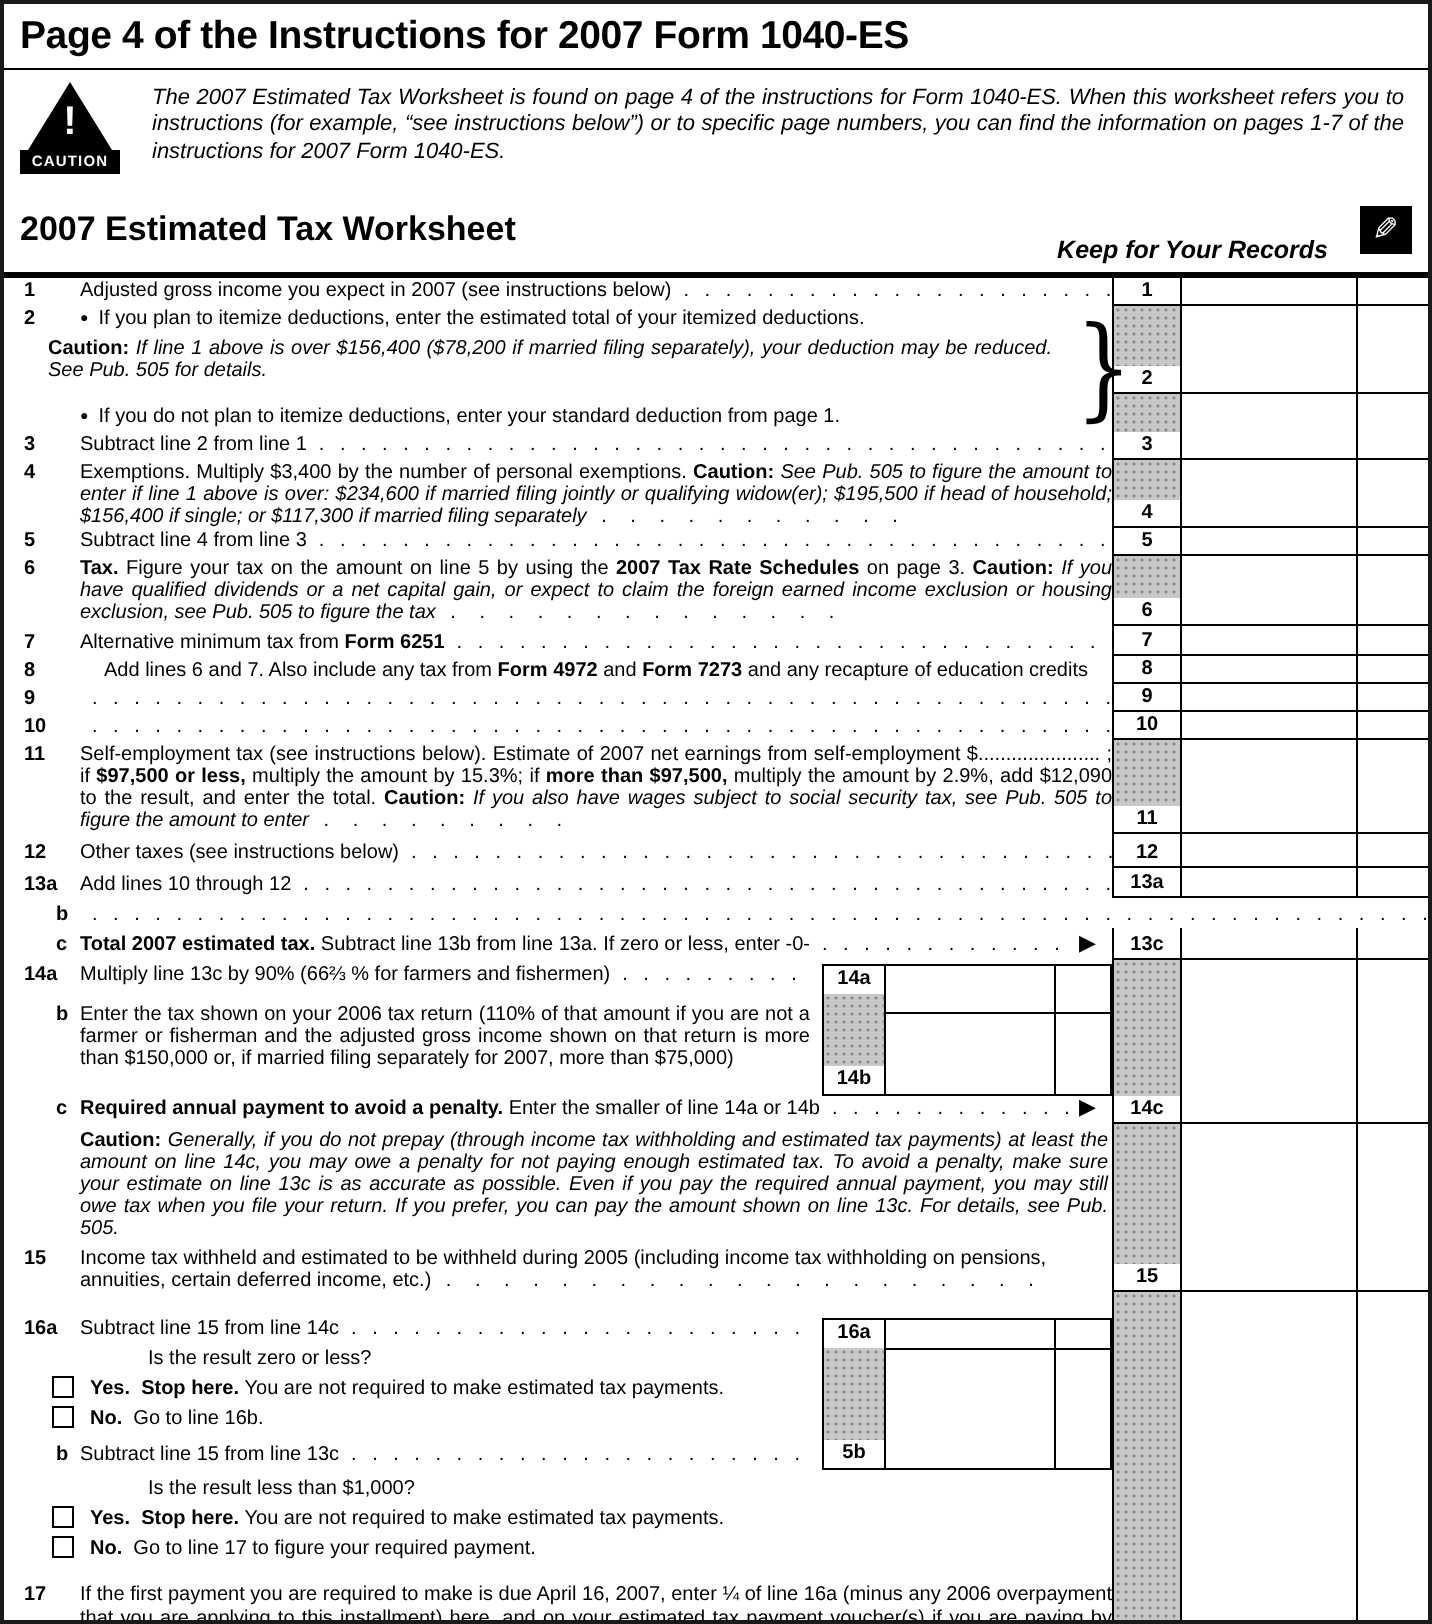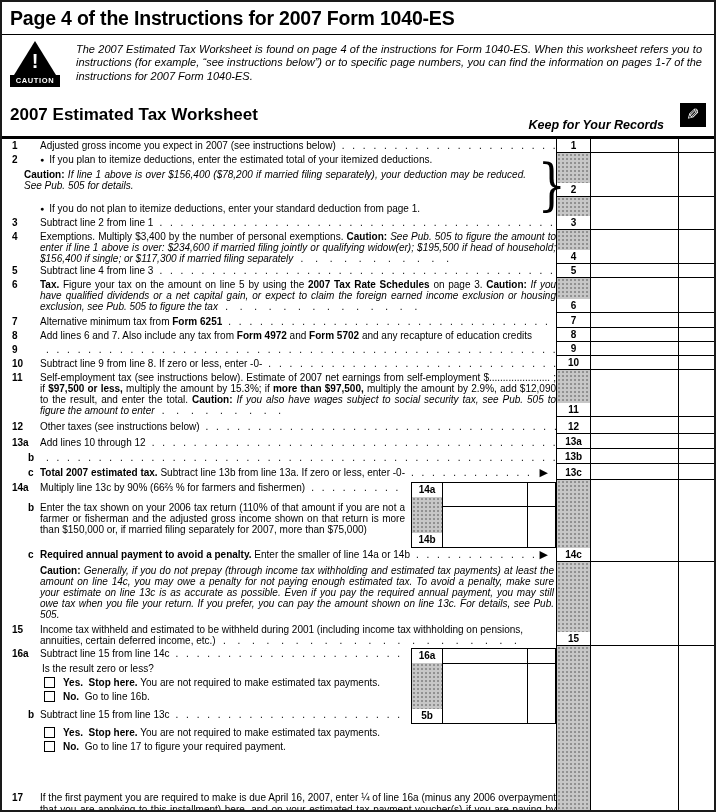--- a/index.html
+++ b/index.html
@@ -33,31 +33,31 @@
   .nc { width: 34px; flex: none; border-right: 1.5px solid #000; display: flex; flex-direction: column; justify-content: flex-end; }
   .ac { width: 88px; flex: none; border-right: 1.5px solid #000; background: #fff; }
   .cc { flex: 1; background: #fff; }
   .rule > .ans > .nc, .rule > .ans > .ac, .rule > .ans > .cc { border-bottom: 1.5px solid #000; }
   .lbl { height: 13px; line-height: 13px; text-align: center; font-weight: 700; background: #fff; font-size: 10px; }
   .gray { background-color: #c7c7c7; background-image: radial-gradient(#8f8f8f 0.7px, rgba(0,0,0,0) 0.9px); background-size: 4px 4px; }
   .fill { flex: 1; }
   .ln { width: 32px; flex: none; font-weight: 700; padding-left: 4px; }
   .ln.sub { padding-left: 20px; }
   .tl { display: flex; min-width: 0; }
-  .ct { flex: 1; min-width: 0; }
+  .ct { flex: 1; min-width: 0; justify-content: center; }
   .col { display: flex; flex-direction: column; }
   .parag { flex: 1; min-width: 0; }
   .just { text-align: justify; }
   .leader { flex: 1; min-width: 10px; overflow: hidden; white-space: nowrap; letter-spacing: 2.5px; padding-left: 6px; }
   .sd { letter-spacing: 4.5px; white-space: nowrap; }
   .sb { font-weight: 700; } .si { font-style: italic; }
   .bullet { font-size: 7px; vertical-align: 1px; padding-right: 5px; }
   .cb { display: inline-block; width: 11px; height: 11px; border: 1.3px solid #000; margin-right: 8px; vertical-align: -2px; background: #fff; }
-  .cbl { margin-left: 36px; margin-top: 3px; }
-  .qline { margin-top: 4px; padding-left: 34px; }
+  .cbl { margin-left: 18px; margin-top: 3px; }
+  .qline { margin-left: 32px; margin-top: 4px; padding-left: 34px; }
   .arrow { flex: none; margin-left: 4px; margin-right: 8px; font-size: 11px; line-height: 11px; }
   .brace { position: absolute; left: 532px; top: 15px; font-size: 56px; line-height: 62px;
            font-family: "DejaVu Serif", serif; transform: scaleX(0.8); transform-origin: center; }
   .itbl { width: 145px; flex: none; border: 1.6px solid #000; display: flex; background: #fff; }
   .inc { width: 31px; flex: none; border-right: 1.4px solid #000; display: flex; flex-direction: column; }
   .iac { width: 85px; flex: none; border-right: 1.4px solid #000; display: flex; flex-direction: column; }
   .icc { flex: 1; display: flex; flex-direction: column; }
   .ilbl { height: 14px; line-height: 14px; text-align: center; font-weight: 700; background: #fff; font-size: 10px; }
   .itop { border-bottom: 1.4px solid #000; }
 </style>
@@ -217,21 +217,21 @@
           </div>
           <div class="ac"></div>
           <div class="cc"></div>
         </div>
     </div>
 
     <div class="wrow rule" style="min-height:14px">
       <div class="wtext" style="padding-top:2px">
         <span class="ln">8</span>
         <span class="ct tl">
-            <span><span>Add lines 6 and 7. Also include any tax from </span><span class="sb">Form 4972</span><span> and </span><span class="sb">Form 5702</span><span> and any recapture of education credits</span></span>
+            <span><span>Add lines 6 and 7. Also include any tax from </span><span class="sb">Form 4972</span><span> and </span><span class="sb">Form 7273</span><span> and any recapture of education credits</span></span>
           </span>
       </div>
       <div class="ans">
           <div class="nc">
             <div class="lbl">8</div>
           </div>
           <div class="ac"></div>
           <div class="cc"></div>
         </div>
     </div>
@@ -249,21 +249,20 @@
           </div>
           <div class="ac"></div>
           <div class="cc"></div>
         </div>
     </div>
 
     <div class="wrow rule" style="min-height:14px">
       <div class="wtext" style="padding-top:2px">
         <span class="ln">10</span>
         <span class="ct tl">
-            <span><span>Subtract line 9 from line 8. If zero or less, enter -0-</span></span>
             <span class="leader">. . . . . . . . . . . . . . . . . . . . . . . . . . . . . . . . . . . . . . . . . . . . . . . . . . . . . . . . . . . . . . . . . . . . . . . .</span>
           </span>
       </div>
       <div class="ans">
           <div class="nc">
             <div class="lbl">10</div>
           </div>
           <div class="ac"></div>
           <div class="cc"></div>
         </div>
@@ -318,27 +317,20 @@
         </div>
     </div>
 
     <div class="wrow rule" style="min-height:15px">
       <div class="wtext" style="padding-top:3px">
         <span class="ln sub">b</span>
         <span class="ct tl">
             <span class="leader">. . . . . . . . . . . . . . . . . . . . . . . . . . . . . . . . . . . . . . . . . . . . . . . . . . . . . . . . . . . . . . . . . . . . . . . .</span>
           </span>
       </div>
-      <div class="ans">
-          <div class="nc">
-            <div class="lbl">13b</div>
-          </div>
-          <div class="ac"></div>
-          <div class="cc"></div>
-        </div>
     </div>
 
     <div class="wrow rule" style="min-height:16px">
       <div class="wtext" style="padding-top:3px">
         <span class="ln sub">c</span>
         <span class="ct tl">
             <span><span class="sb">Total 2007 estimated tax. </span><span>Subtract line 13b from line 13a. If zero or less, enter -0-</span></span>
             <span class="leader">. . . . . . . . . . . . . . . . . . . . . . . . . . . . . . . . . . . . . . . . . . . . . . . . . . . . . . . . . . . . . . . . . . . . . . . .</span>
             <span class="arrow">▶</span>
           </span>
@@ -404,21 +396,21 @@
           <div class="cc"></div>
         </div>
     </div>
 
     <div class="wrow rule" style="min-height:79px">
       <div class="wtext" style="padding-top:3px">
         <div class="ct col">
           <div class="parag just" style="margin-left:32px;margin-right:2px"><span class="sb">Caution: </span><span class="si">Generally, if you do not prepay (through income tax withholding and estimated tax payments) at least the amount on line 14c, you may owe a penalty for not paying enough estimated tax. To avoid a penalty, make sure your estimate on line 13c is as accurate as possible. Even if you pay the required annual payment, you may still owe tax when you file your return. If you prefer, you can pay the amount shown on line 13c. For details, see Pub. 505.</span></div>
           <div class="tl" style="margin-top:4px">
             <span class="ln">15</span>
-            <div class="parag"><span>Income tax withheld and estimated to be withheld during 2001 (including income tax withholding on pensions, annuities, certain deferred income, etc.)</span><span class="sd"> . . . . . . . . . . . . . . . . . . . . .</span></div>
+            <div class="parag"><span>Income tax withheld and estimated to be withheld during 2005 (including income tax withholding on pensions, annuities, certain deferred income, etc.)</span><span class="sd"> . . . . . . . . . . . . . . . . . . . . .</span></div>
           </div>
         </div>
       </div>
       <div class="ans">
           <div class="nc">
             <div class="gray fill"></div>
             <div class="lbl">15</div>
           </div>
           <div class="ac"></div>
           <div class="cc"></div>
@@ -457,20 +449,21 @@
               <div class="iac">
                   <div class="itop" style="height:15px"></div>
                   <div class="fill"></div>
                 </div>
               <div class="icc">
                   <div class="itop" style="height:15px"></div>
                   <div class="fill"></div>
                 </div>
             </div>
           </div>
+          <div class="qline">Is the result less than $1,000?</div>
           <div class="cbl"><span class="cb"></span><span><span class="sb">Yes.&nbsp; </span><span class="sb">Stop here. </span><span>You are not required to make estimated tax payments.</span></span></div>
           <div class="cbl"><span class="cb"></span><span><span class="sb">No.&nbsp; </span><span>Go to line 17 to figure your required payment.</span></span></div>
         </div>
       </div>
       <div class="ans">
           <div class="nc">
             <div class="gray fill"></div>
           </div>
           <div class="ac"></div>
           <div class="cc"></div>

